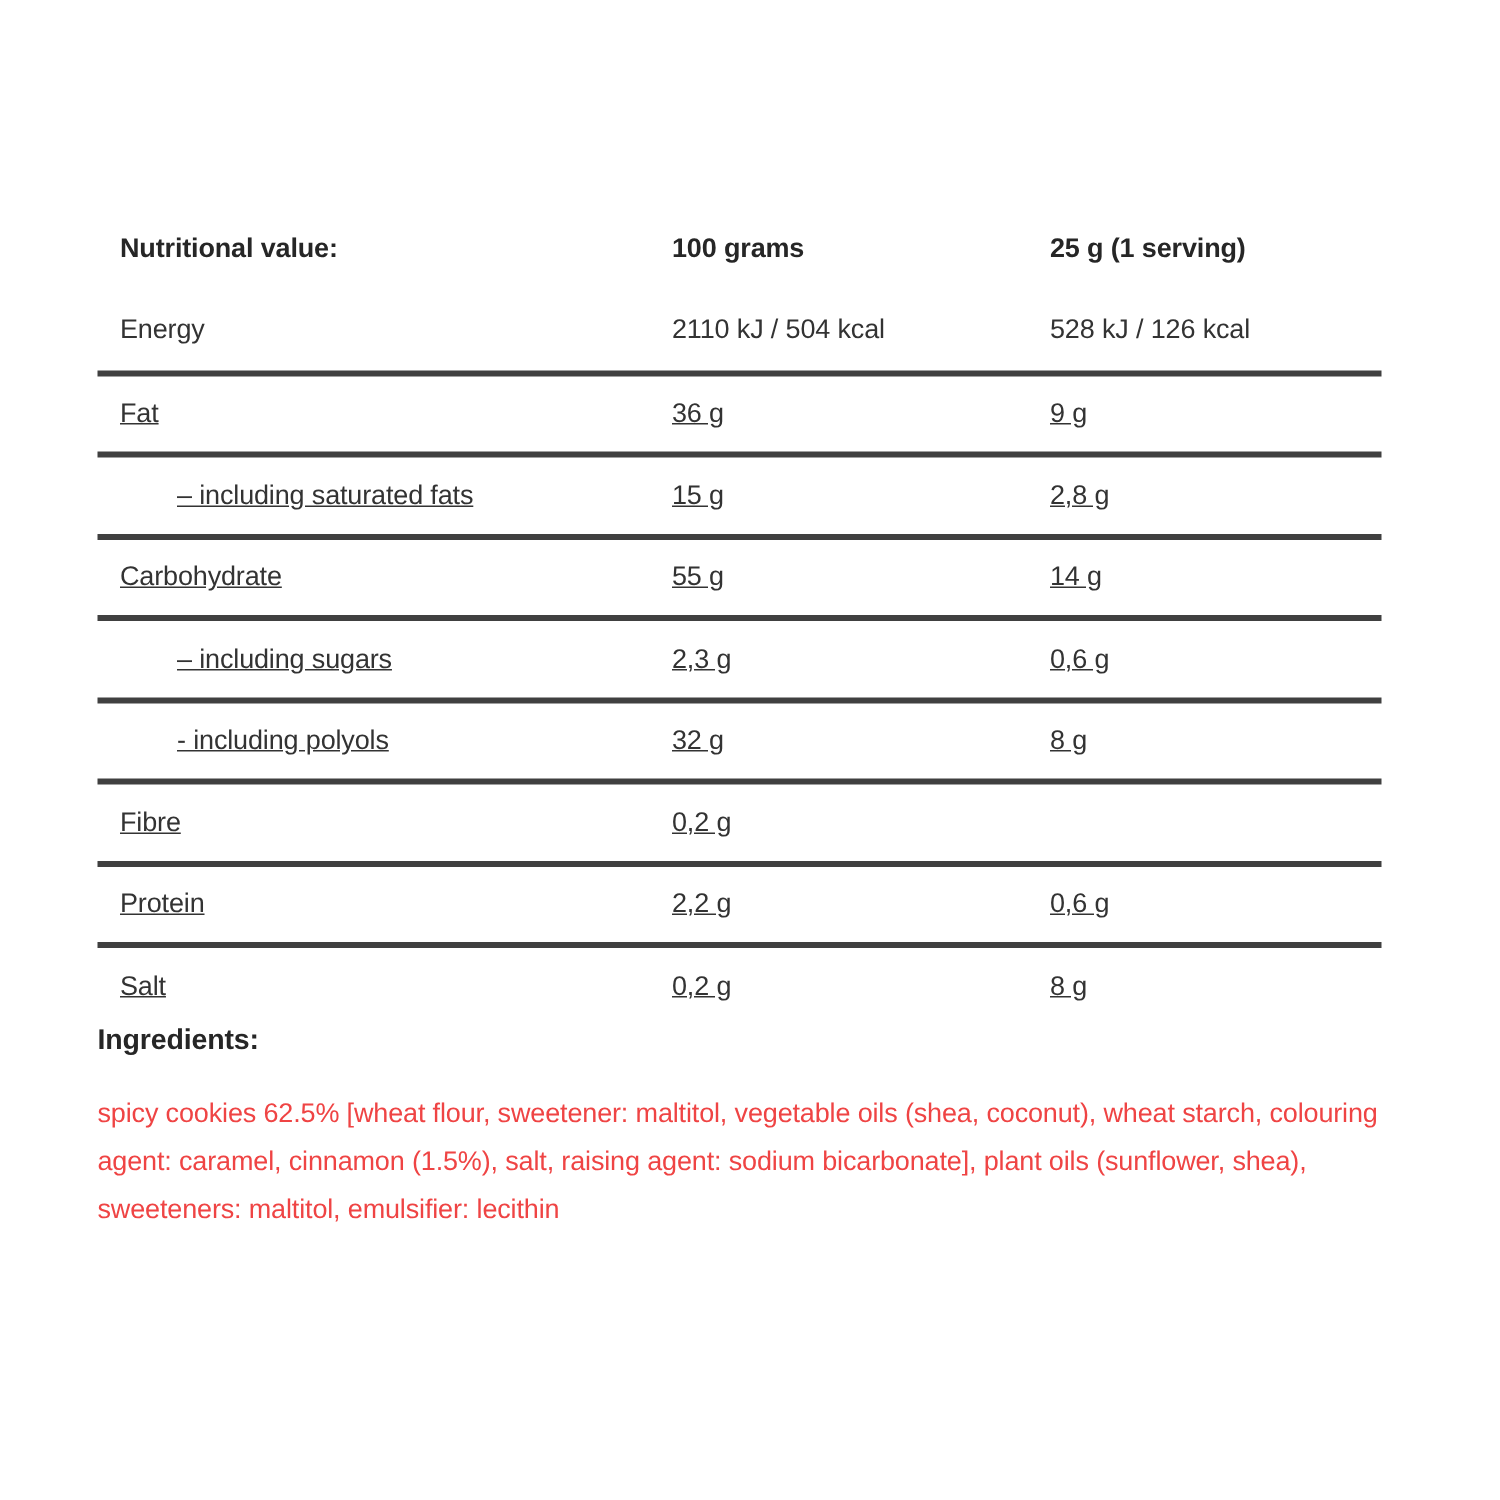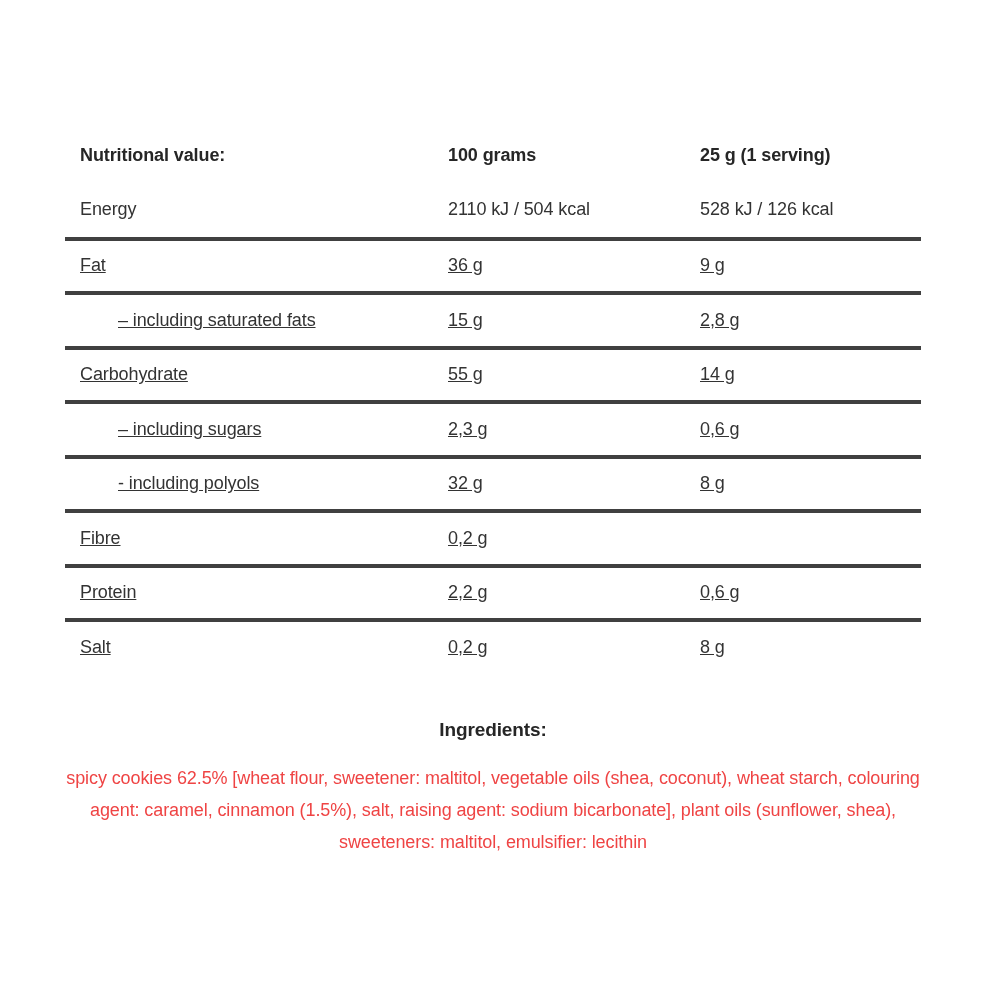--- a/index.html
+++ b/index.html
@@ -9,21 +9,21 @@
     width: 1000px;
     height: 1000px;
     background: #ffffff;
     font-family: "Liberation Sans", sans-serif;
     color: #333333;
     overflow: hidden;
   }
   .content {
     position: absolute;
     left: 65px;
-    top: 128px;
+    top: 138px;
     width: 856px;
   }
   .nutrition-table {
     width: 100%;
   }
   .row {
     display: grid;
     grid-template-columns: 383px 252px 1fr;
     align-items: center;
     height: 54.5px;
@@ -39,22 +39,20 @@
     font-weight: bold;
     color: #262626;
   }
   .cell-label {
     padding-left: 15px;
   }
   .row.indent .cell-label {
     padding-left: 53px;
   }
   .ingredients {
-    margin-top: 46px;
-    text-align: center;
   }
   .ingredients-heading {
     margin: 0;
     font-size: 19px;
     font-weight: bold;
     color: #262626;
     letter-spacing: -0.1px;
   }
   .ingredients-text {
     margin: 21px 0 0 0;

